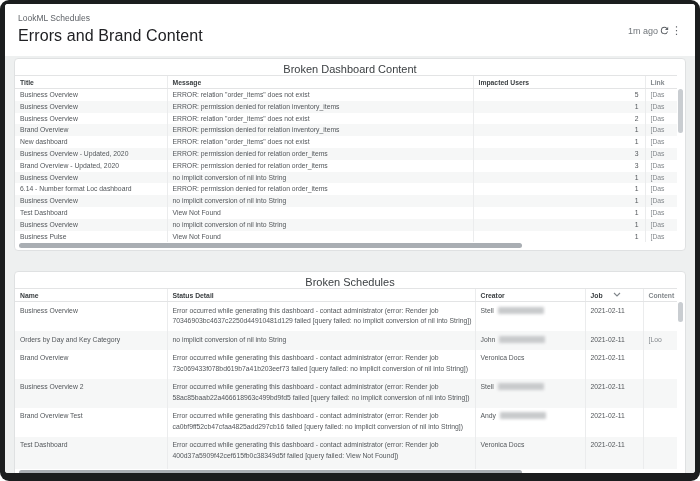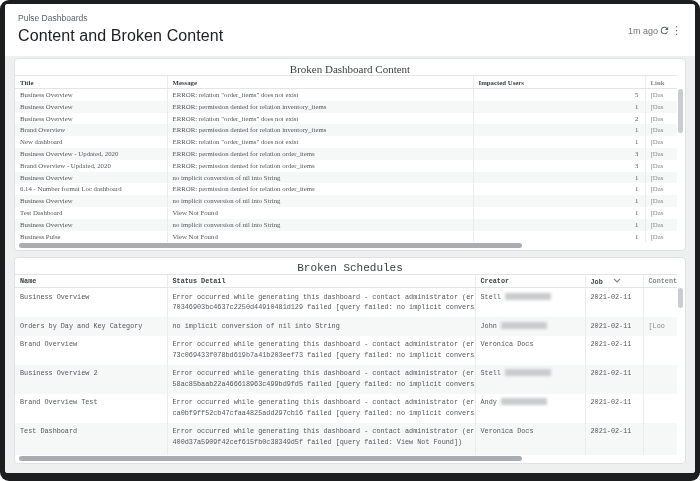--- a/index.html
+++ b/index.html
@@ -17,22 +17,22 @@
   .breadcrumb { font-size:8.5px; color:#5f6368; line-height:10px; cursor:pointer; }
   .page-title { font-size:16px; font-weight:500; color:#202124; margin-top:4px; letter-spacing:.1px; }
   .header-right { display:flex; align-items:center; gap:1px; margin-top:12px; }
   .refresh-age { font-size:9px; color:#70757a; }
   .icon-btn { display:inline-flex; align-items:center; justify-content:center; cursor:pointer; }
   .kebab { font-size:11px; color:#5f6368; line-height:11px; }
 
   
   .main { flex:1 1 auto; background:#eef0f0; padding:2px 9px 0 9px; overflow:hidden; }
   .card { background:#fff; border:1px solid #dfe1e2; border-radius:4px; position:relative; }
-  .card-1 { margin-bottom:6px;font-family:Liberation Serif, serif; }
-  .card-2 { margin-bottom:6px;font-family:Liberation Mono, monospace; }
+  .card-1 { margin-bottom:20px; }
+  .card-2 { margin-bottom:6px; }
   .card-title { text-align:center; font-size:11px; font-weight:500; color:#3c4043; padding:4px 0 3px; height:16px; }
 
   .table-zone { position:relative; padding-right:8px; }
   table { width:100%; border-collapse:collapse; table-layout:fixed;
           font-size:6.8px; color:#53575b; }
   th { font-weight:700; color:#3c4043; text-align:left; font-size:6.8px;
        border-top:1px solid #e3e4e5; border-bottom:1px solid #e3e4e5;
        padding:0 5px; height:13px; white-space:nowrap; overflow:hidden; cursor:pointer; }
   th + th, td + td { border-left:1px solid #ebeced; }
   tbody tr:nth-child(even) { background:#f6f7f7; }
@@ -58,22 +58,22 @@
   .hthumb { height:5px; width:76%; background:#a9aeb3; border-radius:3px; }
 </style>
 </head>
 <body>
 
 <div class="frame">
   <div class="app">
 
     <header class="page-header">
       <div class="header-left">
-        <div class="breadcrumb">Pulse Dashboards</div>
-        <h1 class="page-title">Content and Broken Content</h1>
+        <div class="breadcrumb">LookML Schedules</div>
+        <h1 class="page-title">Errors and Brand Content</h1>
       </div>
       <div class="header-right">
         <span class="refresh-age">1m ago</span>
         <span class="icon-btn">
           <svg width="11" height="11" viewBox="0 0 24 24" fill="#5f6368">
               <path d="M17.65 6.35A7.96 7.96 0 0 0 12 4a8 8 0 1 0 7.73 10h-2.08A6 6 0 1 1 12 6c1.66 0 3.14.69 4.22 1.78L13 11h7V4l-2.35 2.35z"></path>
             </svg>
         </span>
         <span class="icon-btn kebab">⋮</span>
       </div>

